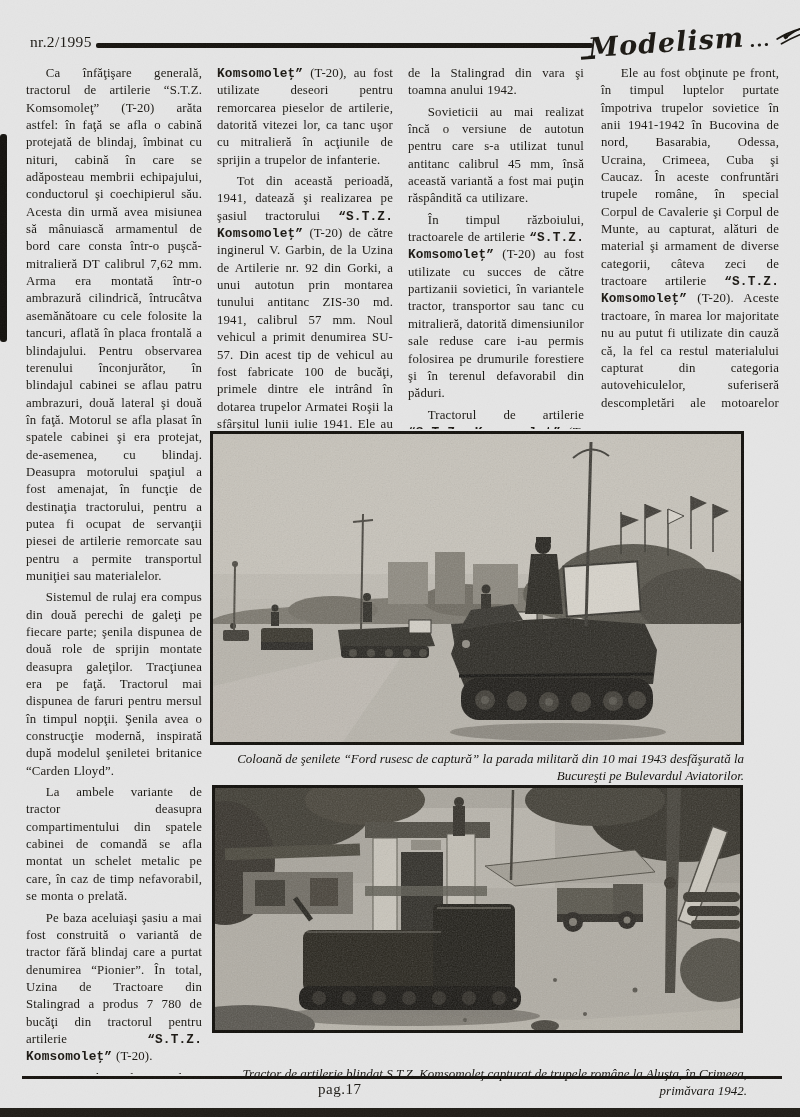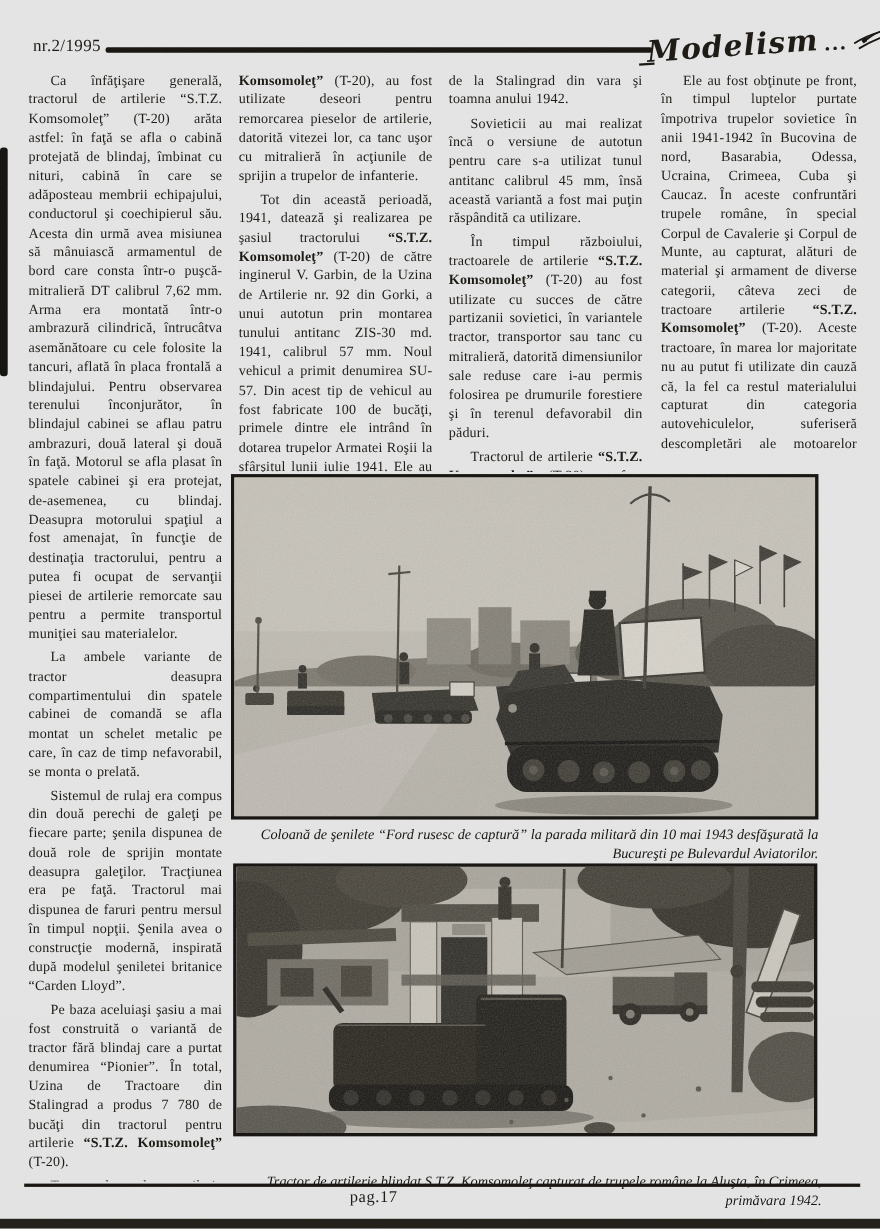--- a/index.html
+++ b/index.html
@@ -13,21 +13,21 @@
   .hrule{position:absolute;left:96px;top:43px;width:497px;height:5px;background:#17140f;border-radius:2px;}
   .logo{position:absolute;left:588px;top:20px;display:flex;align-items:center;gap:2px;transform:rotate(-4deg);}
   .logo-script{font-family:"DejaVu Serif",serif;font-style:italic;font-weight:bold;font-size:27px;letter-spacing:1px;position:relative;}
   .logo-script::before{content:"";position:absolute;left:-8px;bottom:4px;width:14px;height:2.5px;background:#17140f;}
   .logo-dots{font-size:20px;font-weight:bold;letter-spacing:2px;margin:8px 1px 0 3px;}
   
   .col{position:absolute;width:184px;text-align:justify;font-size:12.8px;line-height:17.35px;
        letter-spacing:.15px;word-spacing:.6px;overflow:hidden;}
   .col p{margin:4px;text-indent:1.55em;}
   .col p.noindent{text-indent:0;}
-  .col b{font-weight:700;}
+  .col b{font-weight:700;font-family:Liberation Mono, monospace;}
   #col1{left:22px;top:61px;height:1013px;}
   #col2{left:213px;top:61px;height:368px;}
   #col3{left:404px;top:61px;height:368px;}
   #col4{left:597px;top:61px;width:186px;height:353px;}
   
   .photo{position:absolute;border:3px solid #15130f;box-sizing:border-box;background:#b9b5ac;}
   #photo1{left:210px;top:431px;width:534px;height:314px;}
   #photo2{left:212px;top:785px;width:531px;height:248px;}
   .photo svg{display:block;width:100%;height:100%;}
   .caption{position:absolute;text-align:right;font-style:italic;font-size:13px;line-height:16.5px;color:#14120e;}
@@ -62,22 +62,22 @@
           <path d="M10 22 L36 11 Q43 8 47 5 Q44 10 38 12 L30 15 Q19 19 12 25 Z"></path>
           <path d="M33 7 L41 2 L39 9 Z"></path>
           <circle cx="13" cy="22" r="2.2"></circle>
         </g>
       </svg>
     </span>
   </div>
 
   <div class="col" id="col1">
       <p>Ca înfăţişare generală, tractorul de artilerie “S.T.Z. Komsomoleţ” (T-20) arăta astfel: în faţă se afla o cabină protejată de blindaj, îmbinat cu nituri, cabină în care se adăposteau membrii echipajului, conductorul şi coechipierul său. Acesta din urmă avea misiunea să mânuiască armamentul de bord care consta într-o puşcă-mitralieră DT calibrul 7,62 mm. Arma era montată într-o ambrazură cilindrică, întrucâtva asemănătoare cu cele folosite la tancuri, aflată în placa frontală a blindajului. Pentru observarea terenului înconjurător, în blindajul cabinei se aflau patru ambrazuri, două lateral şi două în faţă. Motorul se afla plasat în spatele cabinei şi era protejat, de-asemenea, cu blindaj. Deasupra motorului spaţiul a fost amenajat, în funcţie de destinaţia tractorului, pentru a putea fi ocupat de servanţii piesei de artilerie remorcate sau pentru a permite transportul muniţiei sau materialelor.</p>
+      <p>Sistemul de rulaj era compus din două perechi de galeţi pe fiecare parte; şenila dispunea de două role de sprijin montate deasupra galeţilor. Tracţiunea era pe faţă. Tractorul mai dispunea de faruri pentru mersul în timpul nopţii. Şenila avea o construcţie modernă, inspirată după modelul şeniletei britanice “Carden Lloyd”.</p>
       <p>La ambele variante de tractor deasupra compartimentului din spatele cabinei de comandă se afla montat un schelet metalic pe care, în caz de timp nefavorabil, se monta o prelată.</p>
-      <p>Sistemul de rulaj era compus din două perechi de galeţi pe fiecare parte; şenila dispunea de două role de sprijin montate deasupra galeţilor. Tracţiunea era pe faţă. Tractorul mai dispunea de faruri pentru mersul în timpul nopţii. Şenila avea o construcţie modernă, inspirată după modelul şeniletei britanice “Carden Lloyd”.</p>
       <p>Pe baza aceluiaşi şasiu a mai fost construită o variantă de tractor fără blindaj care a purtat denumirea “Pionier”. În total, Uzina de Tractoare din Stalingrad a produs 7 780 de bucăţi din tractorul pentru artilerie <b>“S.T.Z. Komsomoleţ”</b> (T-20).</p>
       <p>Tractoarele de artilerie <b>“S.T.Z. Komsomoleţ”</b> (T-20) au fost utilizate, pentru prima oară într-o campanie, în timpul războiului declanşat de URSS împotriva Finlandei (decembrie 1939-martie 1940). În timpul luptelor s-a constatat că blindajul nu rezista împotriva focului armamentului de infanterie. Din acest motiv, după încheierea conflictului, constructorii au procedat la consolidarea blindajului.</p>
     </div>
   <div class="col" id="col2">
       <p class="noindent"><b>Komsomoleţ”</b> (T-20), au fost utilizate deseori pentru remorcarea pieselor de artilerie, datorită vitezei lor, ca tanc uşor cu mitralieră în acţiunile de sprijin a trupelor de infanterie.</p>
       <p>Tot din această perioadă, 1941, datează şi realizarea pe şasiul tractorului <b>“S.T.Z. Komsomoleţ”</b> (T-20) de către inginerul V. Garbin, de la Uzina de Artilerie nr. 92 din Gorki, a unui autotun prin montarea tunului antitanc ZIS-30 md. 1941, calibrul 57 mm. Noul vehicul a primit denumirea SU-57. Din acest tip de vehicul au fost fabricate 100 de bucăţi, primele dintre ele intrând în dotarea trupelor Armatei Roşii la sfârşitul lunii iulie 1941. Ele au fost utilizate, de asemenea, în timpul bătăliei de la Moscova, în decembrie 1941, şi, mai târziu, în timpul luptelor din Caucaz şi</p>
     </div>
   <div class="col" id="col3">
       <p class="noindent">de la Stalingrad din vara şi toamna anului 1942.</p>
       <p>Sovieticii au mai realizat încă o versiune de autotun pentru care s-a utilizat tunul antitanc calibrul 45 mm, însă această variantă a fost mai puţin răspândită ca utilizare.</p>

